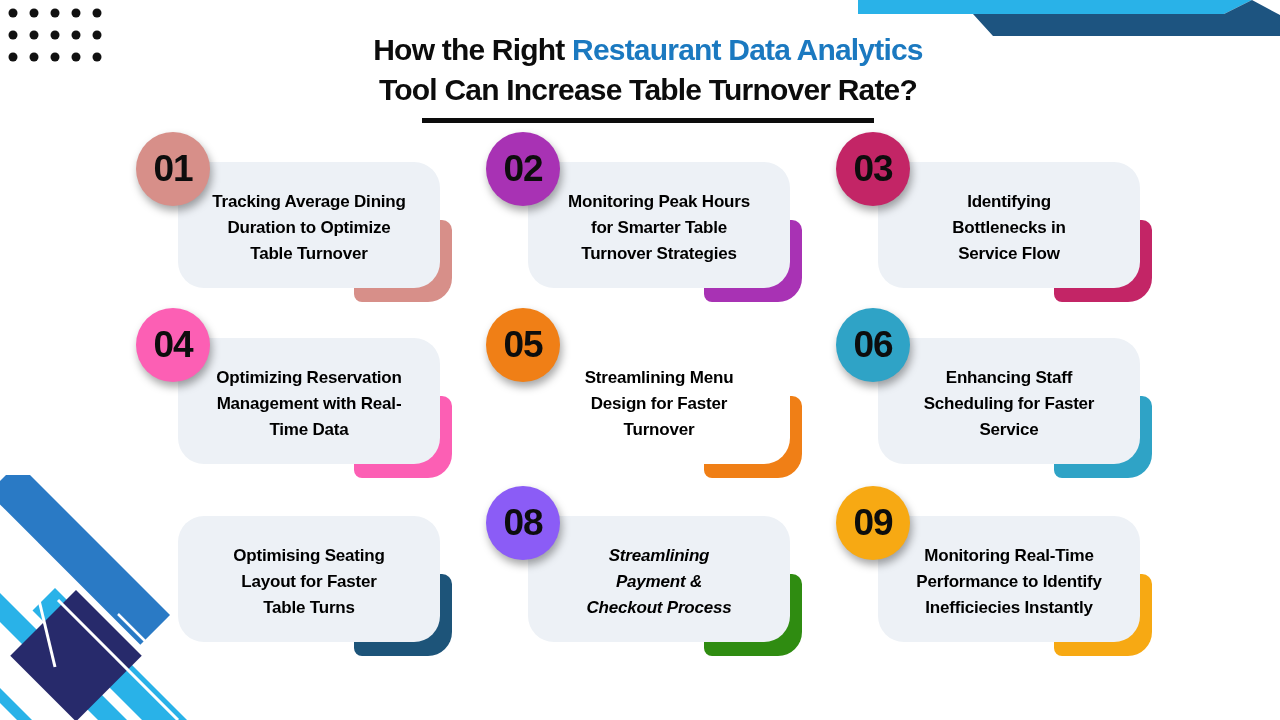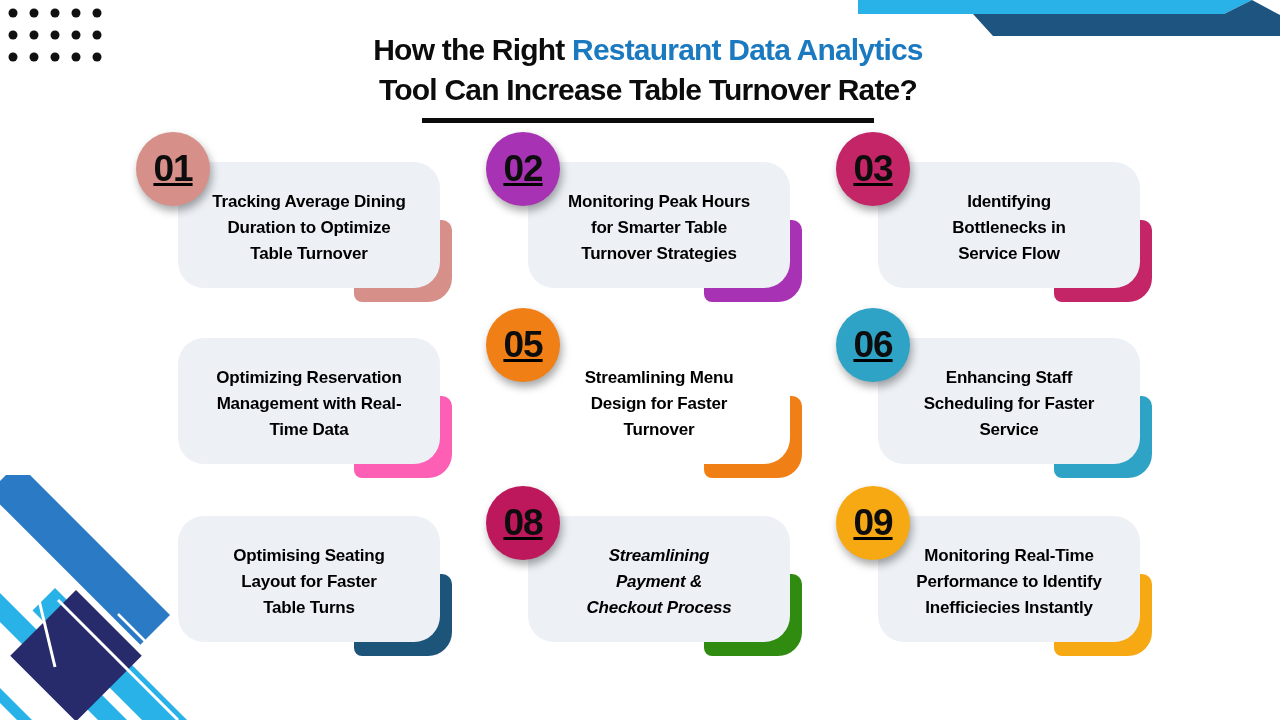--- a/index.html
+++ b/index.html
@@ -21,21 +21,21 @@
   .item { position:absolute; width:262px; height:126px; }
   .accent { position:absolute; right:-12px; bottom:-14px; width:98px; height:82px;
             border-radius:8px 10px 24px 8px; z-index:0; }
   .card { position:absolute; inset:0; border-radius:26px; z-index:1;
           display:flex; align-items:center; justify-content:center;
           padding:14px 16px 8px; }
   .card-text { font-size:17px; font-weight:bold; color:#000000; line-height:26px;
                text-align:center; white-space:pre-line; letter-spacing:-0.2px; }
   .circle { position:absolute; left:-42px; top:-30px; width:74px; height:74px;
             border-radius:50%; z-index:2; display:flex; align-items:center; justify-content:center;
-            box-shadow:2px 5px 8px rgba(0,0,0,0.35);text-decoration:underline; }
+            box-shadow:2px 5px 8px rgba(0,0,0,0.35); }
   .circle span { font-size:37px; font-weight:bold; color:#0d0d0d; letter-spacing:-1px; }
 
   .pos-1 { left:178px; top:162px; }
   .pos-2 { left:528px; top:162px; }
   .pos-3 { left:878px; top:162px; }
   .pos-4 { left:178px; top:338px; }
   .pos-5 { left:528px; top:338px; }
   .pos-6 { left:878px; top:338px; }
   .pos-7 { left:178px; top:516px; }
   .pos-8 { left:528px; top:516px; }
@@ -124,20 +124,23 @@
     </div>
   </div>
 
   <div class="item pos-4">
     <div class="accent" style="background: rgb(252, 95, 180);"></div>
     <div class="card" style="background: rgb(237, 241, 246);">
       <div class="card-text">Optimizing Reservation
 Management with Real-
 Time Data</div>
     </div>
+    <div class="circle" style="background: rgb(252, 95, 180);">
+      <span>04</span>
+    </div>
   </div>
 
   <div class="item pos-5">
     <div class="accent" style="background: rgb(240, 127, 22);"></div>
     <div class="card" style="background: rgb(255, 255, 255);">
       <div class="card-text">Streamlining Menu
 Design for Faster
 Turnover</div>
     </div>
     <div class="circle" style="background: rgb(240, 127, 22);">
@@ -166,21 +169,21 @@
     </div>
   </div>
 
   <div class="item pos-8">
     <div class="accent" style="background: rgb(47, 140, 17);"></div>
     <div class="card" style="background: rgb(237, 241, 246); font-style: italic;">
       <div class="card-text">Streamlining
 Payment &amp;
 Checkout Process</div>
     </div>
-    <div class="circle" style="background: #be185d;">
+    <div class="circle" style="background: #8b5cf6;">
       <span>08</span>
     </div>
   </div>
 
   <div class="item pos-9">
     <div class="accent" style="background: rgb(247, 169, 19);"></div>
     <div class="card" style="background: rgb(237, 241, 246);">
       <div class="card-text">Monitoring Real-Time
 Performance to Identify
 Inefficiecies Instantly</div>

